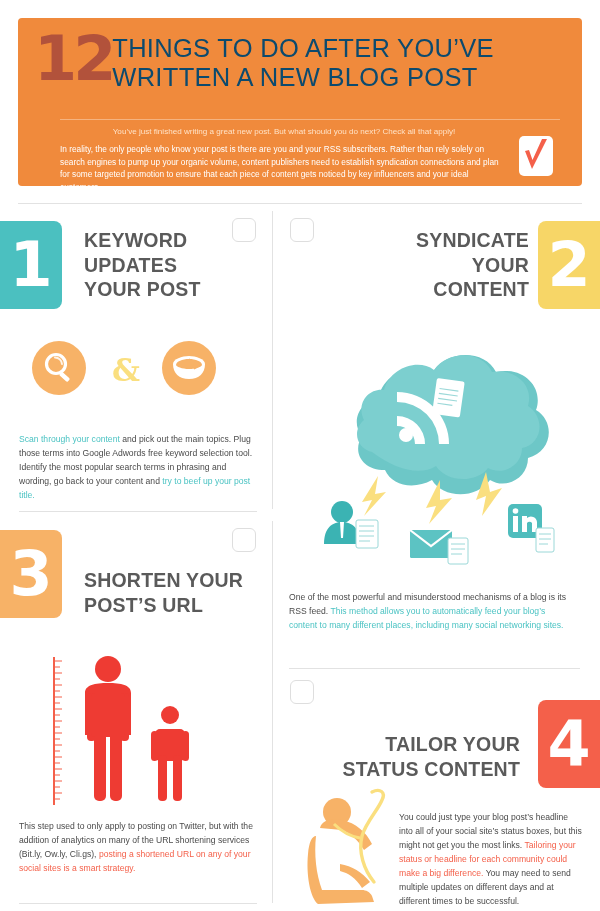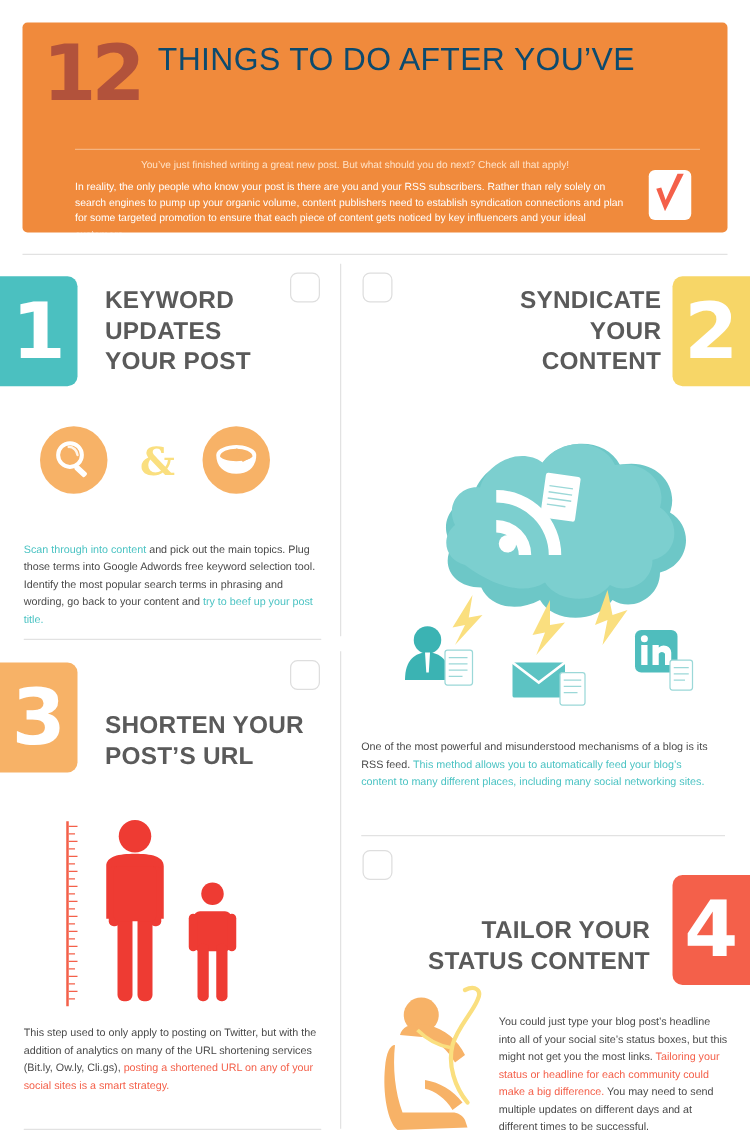--- a/index.html
+++ b/index.html
@@ -17,21 +17,21 @@
     width: 564px; height: 168px;
     background: #F08A3C;
     border-radius: 4px;
     overflow: hidden;
   }
   .hdr-top { display: flex; align-items: flex-start; padding: 10px 16px 0 16px; }
   .hdr-num {
     font-size: 62px; font-weight: bold; color: #B2523B;
     line-height: 0.92; letter-spacing: -4px;
     font-family: "DejaVu Sans", sans-serif;
-    margin-right: 14px; margin-top: 2px;
+    margin-top: 2px;
   }
   .hdr-title {
     color: #0c4a6e; font-weight: normal; font-size: 25.5px;
     line-height: 1.14; letter-spacing: 0.3px; padding-top: 6px;
   }
   .hdr-rule {
     position: absolute; left: 42px; top: 101px; width: 500px;
     height: 1px; background: rgba(255,255,255,0.35);
   }
   .hdr-body { position: absolute; left: 42px; top: 108px; width: 448px; }
@@ -105,20 +105,21 @@
 </head>
 <body>
 
 <div class="page">
 
   <div class="header">
     <div class="hdr-top">
       <div class="hdr-num">12</div>
       <div class="hdr-title">
         <div>THINGS TO DO AFTER YOU’VE</div>
+        <div>WRITTEN A NEW BLOG POST</div>
       </div>
     </div>
     <div class="hdr-rule"></div>
     <div class="hdr-body">
       <div class="hdr-lead">You’ve just finished writing a great new post. But what should you do next? Check all that apply!</div>
       <div class="hdr-para">In reality, the only people who know your post is there are you and your RSS subscribers. Rather than rely solely on search engines to pump up your organic volume, content publishers need to establish syndication connections and plan for some targeted promotion to ensure that each piece of content gets noticed by key influencers and your ideal customers.</div>
     </div>
     <div class="hdr-check">
       <svg width="26" height="36" viewBox="0 0 26 36">
         <path d="M2 13 L9 31 L24 1 L19 1 L9.5 22 L6 12 Z" fill="#F4604A"></path>
@@ -152,21 +153,21 @@
   <div class="amp" style="left:112px; top:352px;">&amp;</div>
   <div class="circ-icon" style="left:162px; top:341px; width:54px; height:54px;">
     <svg width="40" height="32" viewBox="0 0 40 32">
       <path d="M4 12 C4 7 13 4 20 4 C27 4 36 7 36 12 C36 21 30 27 20 27 C10 27 4 21 4 12 Z" fill="#ffffff"></path>
       <path d="M7 13 C7 9.5 13.5 7 20 7 C26.5 7 33 9.5 33 13 C33 14.5 27 17 20 17 C13 17 7 14.5 7 13 Z" fill="#F7B267"></path>
       <path d="M20 7 L25.5 16.5 L31 13.5" fill="none" stroke="#F7B267" stroke-width="1.6"></path>
     </svg>
   </div>
 
   <div class="copy" style="left:19px; top:433px; width:238px;">
-    <span class="hl-teal">Scan through into content</span><span> and pick out the main topics. Plug those terms into Google Adwords free keyword selection tool. Identify the most popular search terms in phrasing and wording, go back to your content and </span><span class="hl-teal">try to beef up your post title.</span>
+    <span class="hl-teal">Scan through your content</span><span> and pick out the main topics. Plug those terms into Google Adwords free keyword selection tool. Identify the most popular search terms in phrasing and wording, go back to your content and </span><span class="hl-teal">try to beef up your post title.</span>
   </div>
 
   <div class="rule-part" style="left:19px; top:511px; width:238px;"></div>
 
   <div class="badge badge-right" style="right:0; top:221px; width:62px; height:88px; background:#F7D667; font-size:62px;">
     <span>2</span>
   </div>
   <div class="sec-head right" style="left:389px; top:228px; width:140px;">
     <div>SYNDICATE</div>
     <div>YOUR</div>

